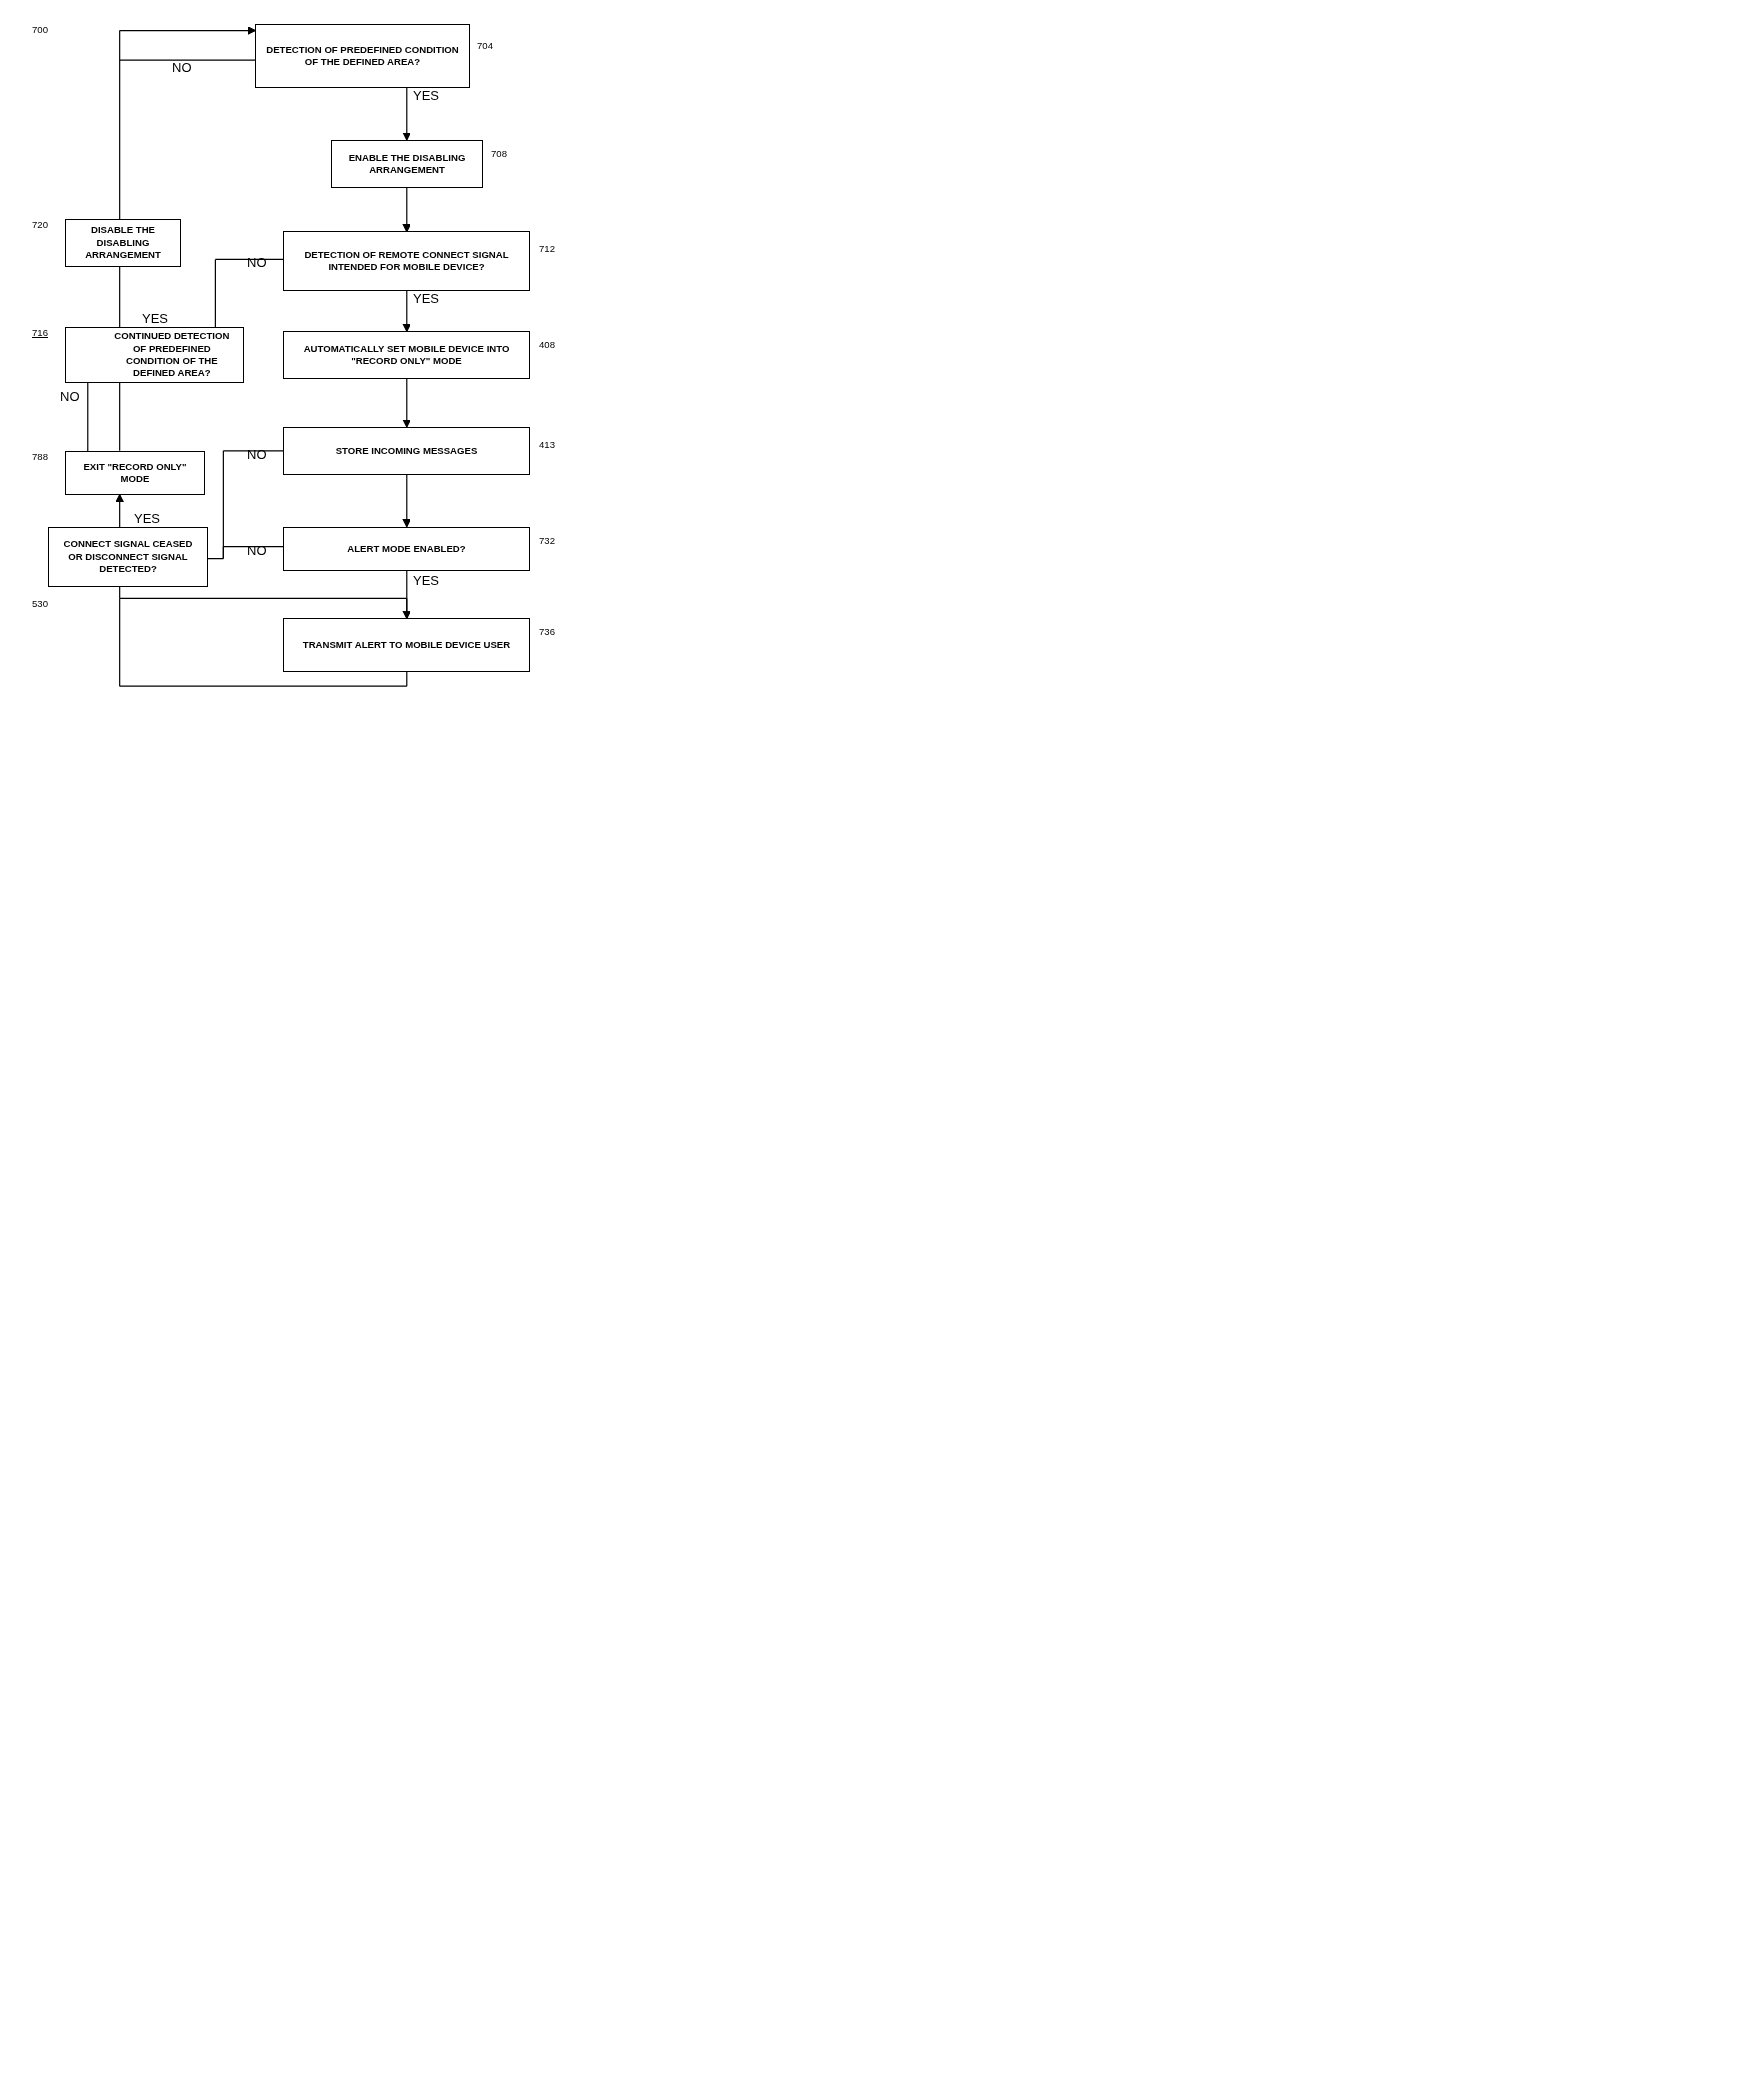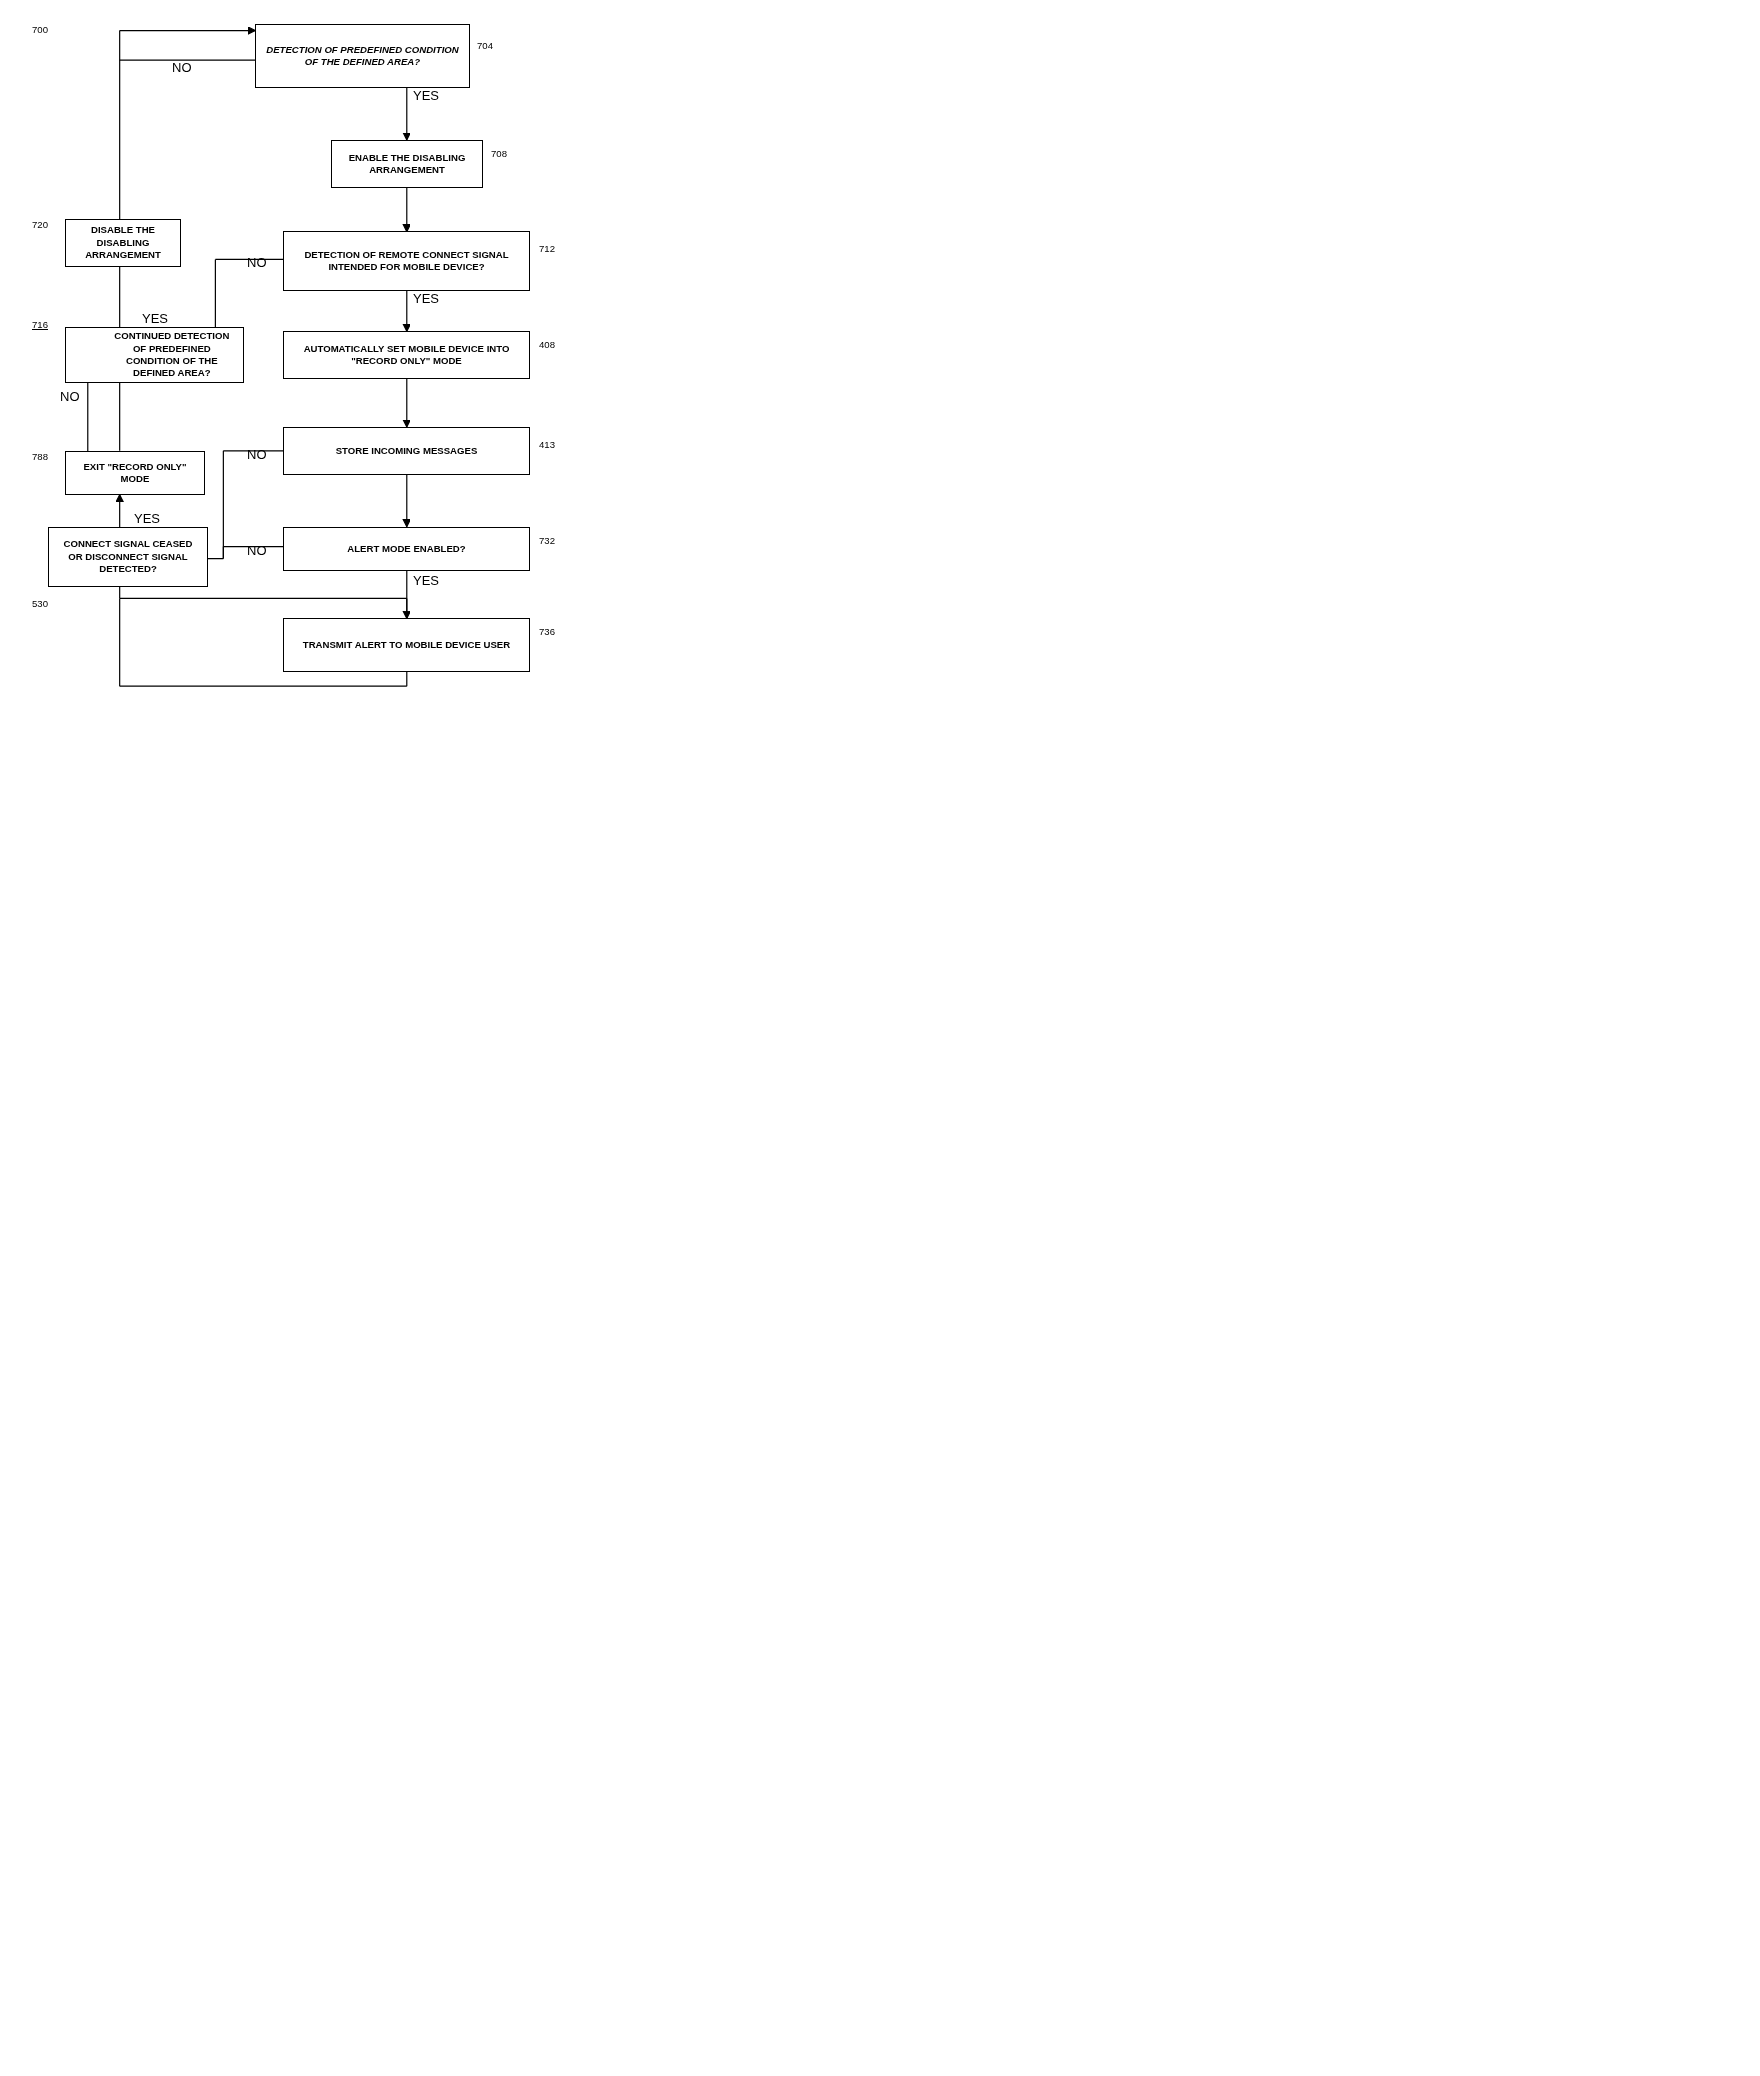--- a/index.html
+++ b/index.html
@@ -114,21 +114,21 @@
     <line x1="130" y1="730" x2="490" y2="730"></line>
     <line x1="490" y1="730" x2="490" y2="795"></line>
 
     <line x1="490" y1="810" x2="490" y2="840"></line>
     <line x1="490" y1="840" x2="130" y2="840"></line>
     <line x1="130" y1="840" x2="130" y2="730"></line>
   </svg>
 
   <div class="ref" style="left:16px; top:8px;">700</div>
 
-  <div class="box" style="left:239px; top:8px; width:215px; height:64px;font-style:italic;">
+  <div class="box" style="left:239px; top:8px; width:215px; height:64px;">
     <span>DETECTION OF PREDEFINED CONDITION OF THE DEFINED AREA?</span>
   </div>
   <div class="ref" style="left:461px; top:24px;">704</div>
 
   <div class="label" style="left:156px; top:44px;">NO</div>
 
   <div class="label" style="left:397px; top:72px;">YES</div>
 
   <div class="box" style="left:315px; top:124px; width:152px; height:48px;">
     <span>ENABLE THE DISABLING ARRANGEMENT</span>
@@ -145,21 +145,21 @@
   <div class="label" style="left:397px; top:275px;">YES</div>
 
   <div class="box" style="left:49px; top:203px; width:116px; height:48px;justify-content:flex-end;">
     <span>DISABLE THE DISABLING ARRANGEMENT</span>
   </div>
   <div class="ref" style="left:16px; top:203px;">720</div>
 
   <div class="box" style="left:49px; top:311px; width:179px; height:56px;padding-left:41px;">
     <span>CONTINUED DETECTION OF PREDEFINED CONDITION OF THE DEFINED AREA?</span>
   </div>
-  <div class="ref" style="left:16px; top:303px;text-decoration:underline;">716</div>
+  <div class="ref" style="left:16px; top:311px;text-decoration:underline;">716</div>
 
   <div class="label" style="left:44px; top:373px;">NO</div>
 
   <div class="label" style="left:126px; top:295px;">YES</div>
 
   <div class="box" style="left:267px; top:315px; width:247px; height:48px;">
     <span>AUTOMATICALLY SET MOBILE DEVICE INTO "RECORD ONLY" MODE</span>
   </div>
   <div class="ref" style="left:523px; top:323px;">408</div>
 

